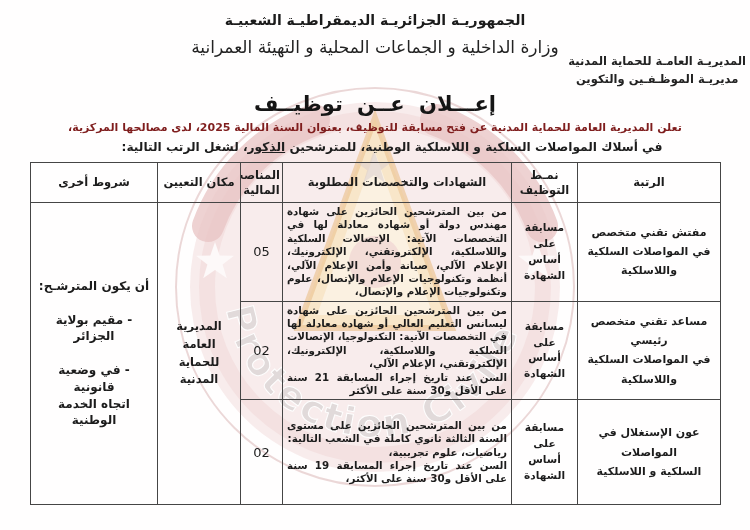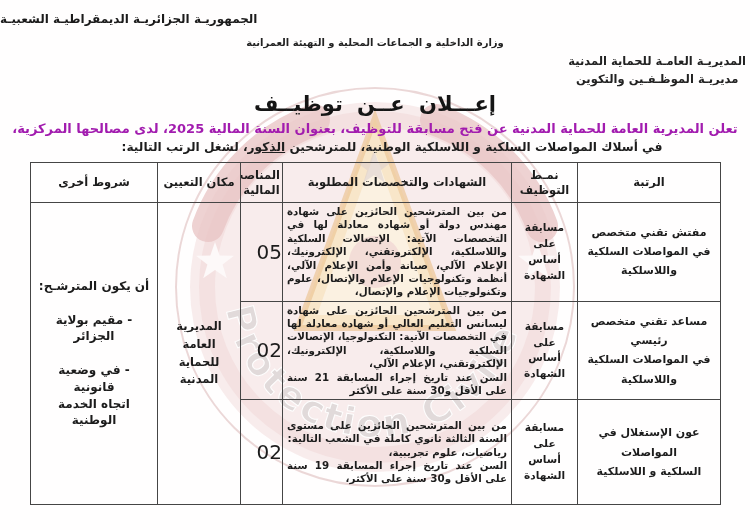--- a/index.html
+++ b/index.html
@@ -15,41 +15,41 @@
     background: #fffefe;
     overflow: hidden;
   }
   .watermark {
     position: absolute; top: 0; left: 0; z-index: 0;
   }
   .content { position: relative; z-index: 1; width: 100%; height: 100%; }
 
   .hdr-republic {
     position: absolute; top: 12px; left: 0; width: 100%;
-    text-align: left; font-size: 12px; font-weight: bold; color: #1b1b1b;
+    text-align: center; font-size: 14px; font-weight: bold; color: #1b1b1b;
     direction: rtl;
   }
   .hdr-ministry {
     position: absolute; top: 37px; left: 0; width: 100%;
-    text-align: center; font-size: 10px; font-weight: bold; color: #222;
+    text-align: center; font-size: 17px; font-weight: normal; color: #222;
     direction: rtl;
   }
   .hdr-dept {
     position: absolute; top: 52px; right: 4px;
     text-align: center; font-size: 11.5px; font-weight: bold; color: #222;
     line-height: 1.6; direction: rtl;
   }
   .doc-title {
     position: absolute; top: 92px; left: 0; width: 100%;
     text-align: center; font-size: 21px; font-weight: bold; color: #151515;
     word-spacing: 7px; direction: rtl;
   }
   .intro-line1 {
     position: absolute; top: 121px; left: 0; width: 100%;
-    text-align: center; font-size: 13px; font-weight: bold; color: #a21caf;
+    text-align: center; font-size: 11px; font-weight: bold; color: #7f1d1d;
     direction: rtl;
   }
   .intro-line2 {
     position: absolute; top: 140px; left: 0; width: 100%;
     text-align: center; font-size: 12.2px; font-weight: bold; color: #1d1d1d;
     direction: rtl;
     padding-left: 34px;
   }
   .intro-line2 .u { text-decoration: underline; }
 
@@ -78,21 +78,21 @@
   td.mode-cell {
     font-size: 10.6px; font-weight: bold; text-align: center;
     white-space: pre-line; line-height: 1.5; padding: 1px;
   }
   td.certs-cell {
     font-size: 10.3px; font-weight: bold; text-align: justify;
     white-space: pre-line; line-height: 1.3; padding: 2px 4px;
     vertical-align: top;
   }
   td.pos-cell {
-    font-size: 20px; font-weight: 400; text-align: right;
+    font-size: 13px; font-weight: 400; text-align: center;
     font-family: "DejaVu Sans", sans-serif;
     margin-left: 32px;
   }
   td.loc-cell {
     font-size: 11.5px; font-weight: bold; text-align: center;
     white-space: pre-line; line-height: 1.55;
   }
   td.cond-cell {
     font-size: 12px; font-weight: bold; text-align: center;
     white-space: pre-line; line-height: 1.4; padding: 6px; border-radius: 10px;

